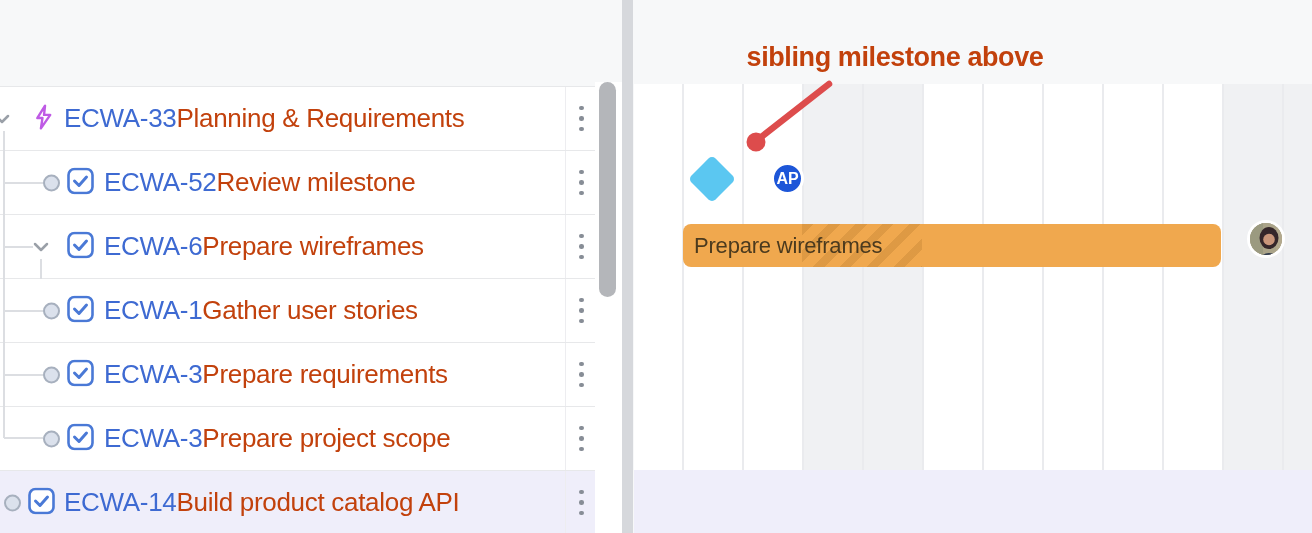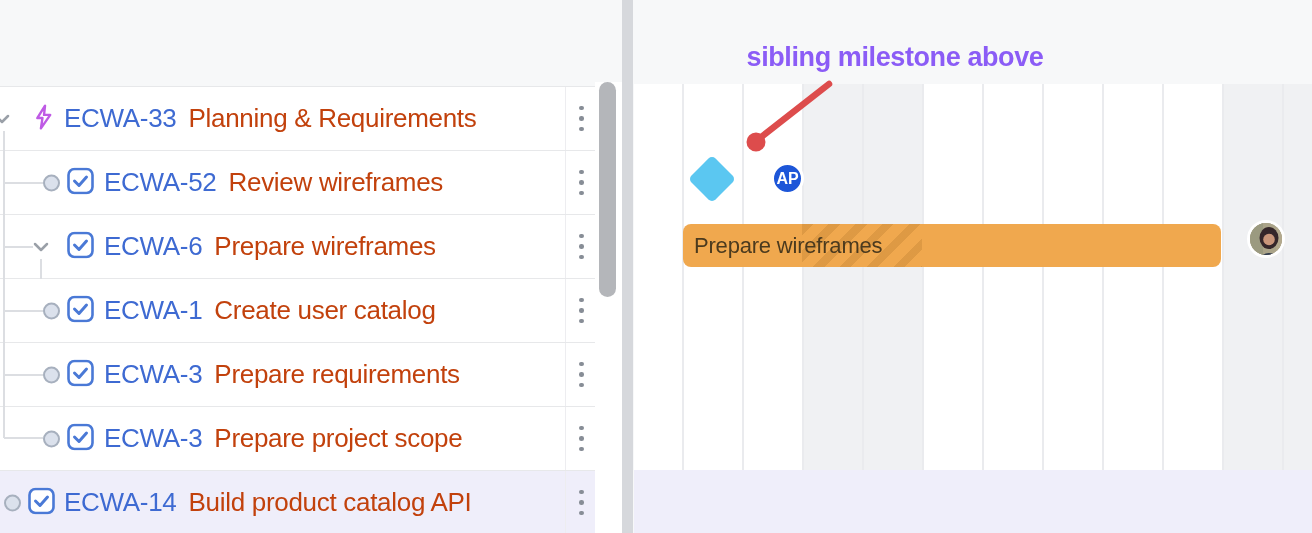--- a/index.html
+++ b/index.html
@@ -6,21 +6,21 @@
   html,body { width:1312px; height:533px; }
   body { font-family:"Liberation Sans", sans-serif; background:#f7f8f9; overflow:hidden; }
   #stage { position:relative; width:1312px; height:533px; background:#f7f8f9; overflow:hidden; }
 
   
   .task-panel { position:absolute; left:0; top:86px; width:597px; height:447px;
                 background:#ffffff; border-top:1px solid #e7e8ea; }
   .row { position:relative; height:64px; border-bottom:1px solid #e7e8ea; background:#fff;
          display:flex; align-items:center; }
   .row.selected { background:#efeefa; }
-  .row-text { display:flex; align-items:center; gap:12px; white-space:nowrap; overflow:hidden;
+  .row-text { display:flex; align-items:center; white-space:nowrap; overflow:hidden;
               font-size:26px; letter-spacing:-0.3px; }
   .key { color:#3e6ad2; }
   .summary { color:#c2410c; }
   .pad-root  { padding-left:64px; }
   .pad-child { padding-left:104px; }
   .pad-out   { padding-left:64px; }
 
   .lead { position:absolute; top:50%; transform:translateY(-50%); }
   .circle-node { width:17px; height:17px; border-radius:50%;
                  background:#dbe1ec; border:2px solid #a7b0be; }
@@ -58,21 +58,21 @@
   .gantt-bar { position:absolute; left:49px; top:224px; width:538px; height:43px;
                background:#f0a84e; border-radius:8px; overflow:hidden; cursor:pointer; }
   .gantt-bar .hatch { position:absolute; left:119px; top:0; bottom:0; width:120px;
                background:repeating-linear-gradient(135deg, rgba(128,78,14,0.16) 0 8px, rgba(0,0,0,0) 8px 19px); }
   .gantt-bar .bar-label { position:absolute; left:11px; top:0; height:43px; line-height:43px;
                font-size:22px; color:#4b3a1e; letter-spacing:-0.2px; white-space:nowrap; }
   .assignee-photo { position:absolute; left:613px; top:220px; width:38px; height:38px;
                border-radius:50%; border:3px solid #ffffff; overflow:hidden; background:#a8a18c; }
 
   .annotation-label { position:absolute; left:66px; top:42px; width:390px; text-align:center;
-               font-size:27px; font-weight:bold; color:#8b5cf6; letter-spacing:-0.4px; white-space:nowrap; }
+               font-size:27px; font-weight:bold; color:#c2410c; letter-spacing:-0.4px; white-space:nowrap; }
   .annotation-arrow { position:absolute; left:106px; top:76px; width:110px; height:80px; }
 </style>
 </head>
 <body>
 
 <div id="stage">
 
   <div class="task-panel">
 
     <div class="row">
@@ -100,21 +100,21 @@
     <div class="row">
       <span class="lead circle-node" style="left:43px"></span>
       <span class="lead" style="left:67px">
         <svg class="checkbox-ic" viewBox="0 0 27 27">
             <rect x="1.5" y="1.5" width="24" height="24" rx="6" fill="#fff" stroke="#4a79d6" stroke-width="2.6"></rect>
             <polyline points="7.5,13.5 12,18 19.5,9.5" fill="none" stroke="#4a79d6" stroke-width="3" stroke-linecap="round" stroke-linejoin="round"></polyline>
           </svg>
       </span>
       <span class="row-text pad-child">
         <span class="key">ECWA-52</span>
-        <span class="summary">Review wireframes</span>
+        <span class="summary">Review milestone</span>
       </span>
       <span class="row-menu">
           <i></i>
           <i></i>
           <i></i>
         </span>
     </div>
 
     <div class="row">
       <span class="lead" style="left:33px">
@@ -142,21 +142,21 @@
     <div class="row">
       <span class="lead circle-node" style="left:43px"></span>
       <span class="lead" style="left:67px">
         <svg class="checkbox-ic" viewBox="0 0 27 27">
             <rect x="1.5" y="1.5" width="24" height="24" rx="6" fill="#fff" stroke="#4a79d6" stroke-width="2.6"></rect>
             <polyline points="7.5,13.5 12,18 19.5,9.5" fill="none" stroke="#4a79d6" stroke-width="3" stroke-linecap="round" stroke-linejoin="round"></polyline>
           </svg>
       </span>
       <span class="row-text pad-child">
         <span class="key">ECWA-1</span>
-        <span class="summary">Create user catalog</span>
+        <span class="summary">Gather user stories</span>
       </span>
       <span class="row-menu">
           <i></i>
           <i></i>
           <i></i>
         </span>
     </div>
 
     <div class="row">
       <span class="lead circle-node" style="left:43px"></span>

